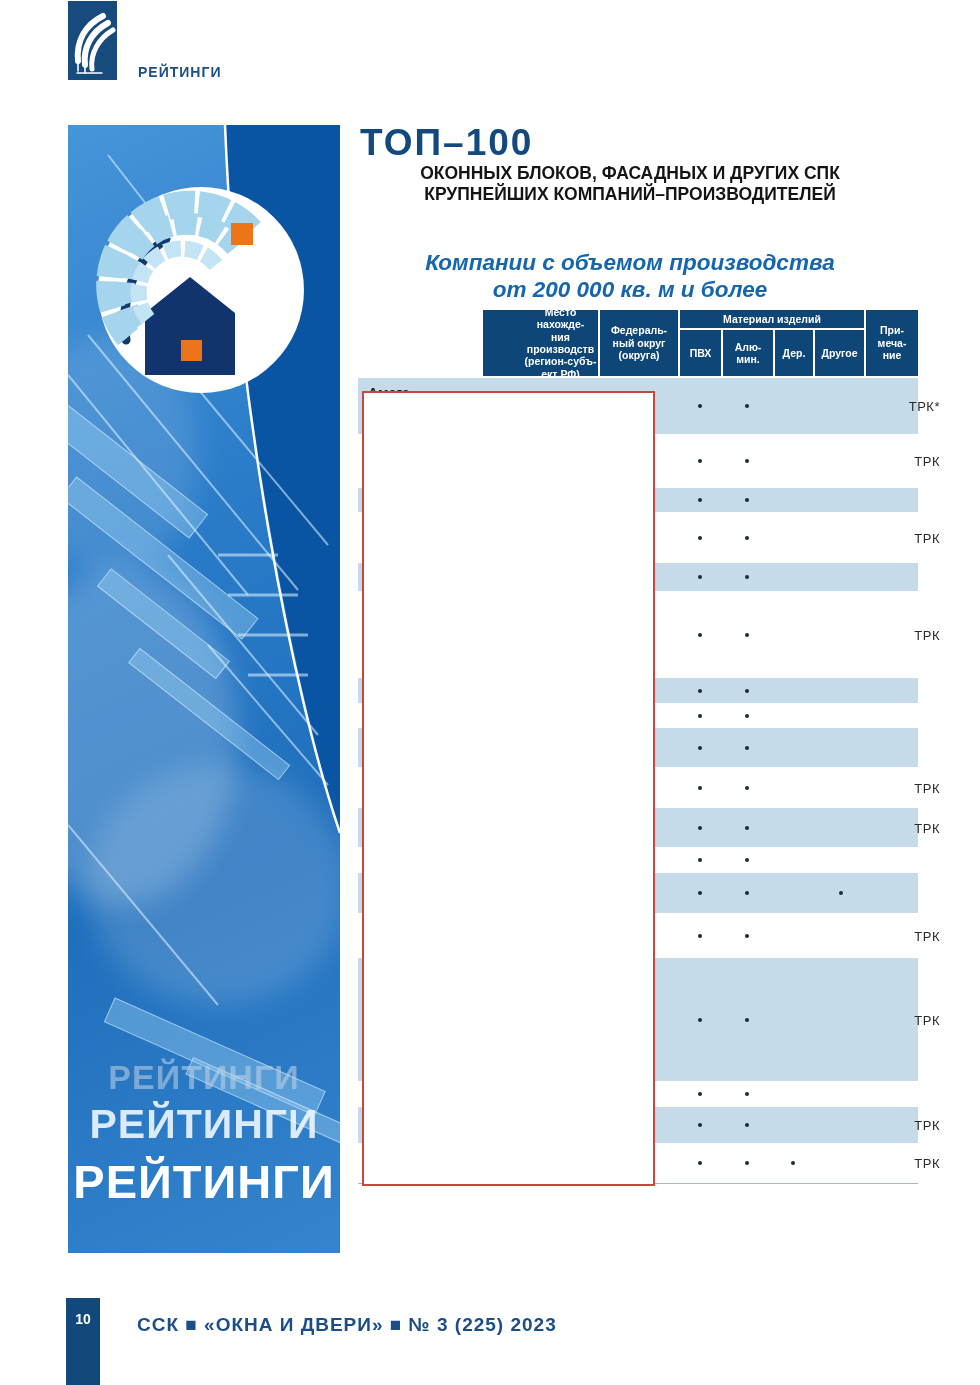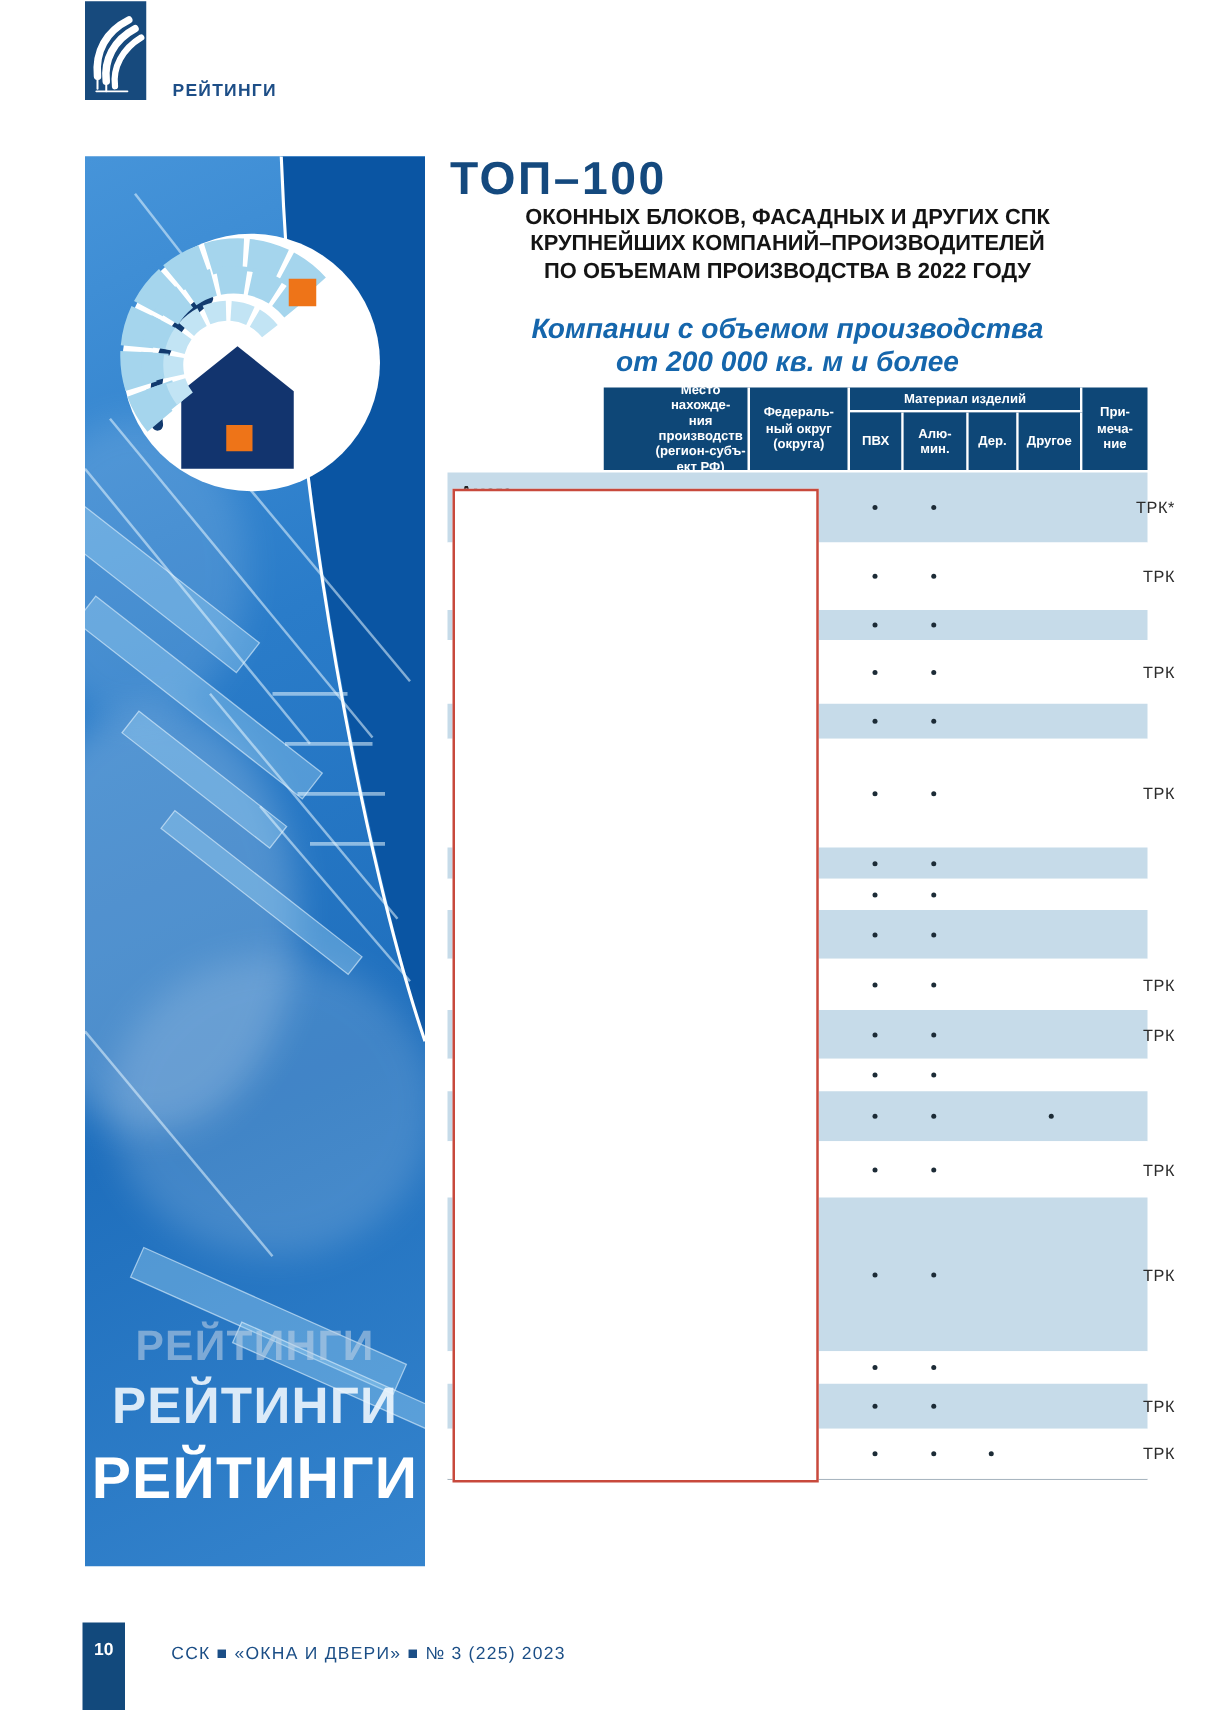--- a/index.html
+++ b/index.html
@@ -58,24 +58,24 @@
 
   
   .clipped-frag { position:absolute; left:368px; top:385px; z-index:4; font-size:14px;
                   font-weight:bold; color:#222; }
 
   
   .redaction-box { position:absolute; left:362px; top:391px; width:293px; height:795px;
                    background:#fff; border:2px solid #c8493c; z-index:5; }
 
   
-  .page-num-block { position:absolute; left:66px; top:1298px; width:34px; height:70px;
+  .page-num-block { position:absolute; left:66px; top:1298px; width:34px; height:87px;
                     background:#12497c; color:#fff; font-size:14px; font-weight:bold;
                     text-align:center; padding-top:13px; }
-  .footer-text { position:absolute; left:137px; top:1314px; font-size:14px; font-weight:normal;
+  .footer-text { position:absolute; left:137px; top:1314px; font-size:19px; font-weight:bold;
                  color:#1b4e86; letter-spacing:1px; }
 </style>
 </head>
 <body>
 
 <div class="logo-block">
   <svg width="49" height="79" viewBox="0 0 49 79">
     <g fill="none" stroke="#ffffff" stroke-linecap="round">
       <path d="M10,60 C8,40 17,24 35,15" stroke-width="6"></path>
       <path d="M17,64 C15,47 23,31 40,22" stroke-width="6"></path>
@@ -135,21 +135,20 @@
   </svg>
   <div class="wm wm1">РЕЙТИНГИ</div>
   <div class="wm wm2">РЕЙТИНГИ</div>
   <div class="wm wm3">РЕЙТИНГИ</div>
 </div>
 
 <div class="page-title">ТОП–100</div>
 <div class="subtitle">
   <div>ОКОННЫХ БЛОКОВ, ФАСАДНЫХ И ДРУГИХ СПК</div>
   <div>КРУПНЕЙШИХ КОМПАНИЙ–ПРОИЗВОДИТЕЛЕЙ</div>
-  <div>ПО ОБЪЕМАМ ПРОИЗВОДСТВА В 2022 ГОДУ</div>
 </div>
 <div class="section-heading">
   <div>Компании с объемом производства</div>
   <div>от 200 000 кв. м и более</div>
 </div>
 
 <div class="thead">
   <div class="th c-location">Место нахожде-
 ния производств
 (регион-субъ-

